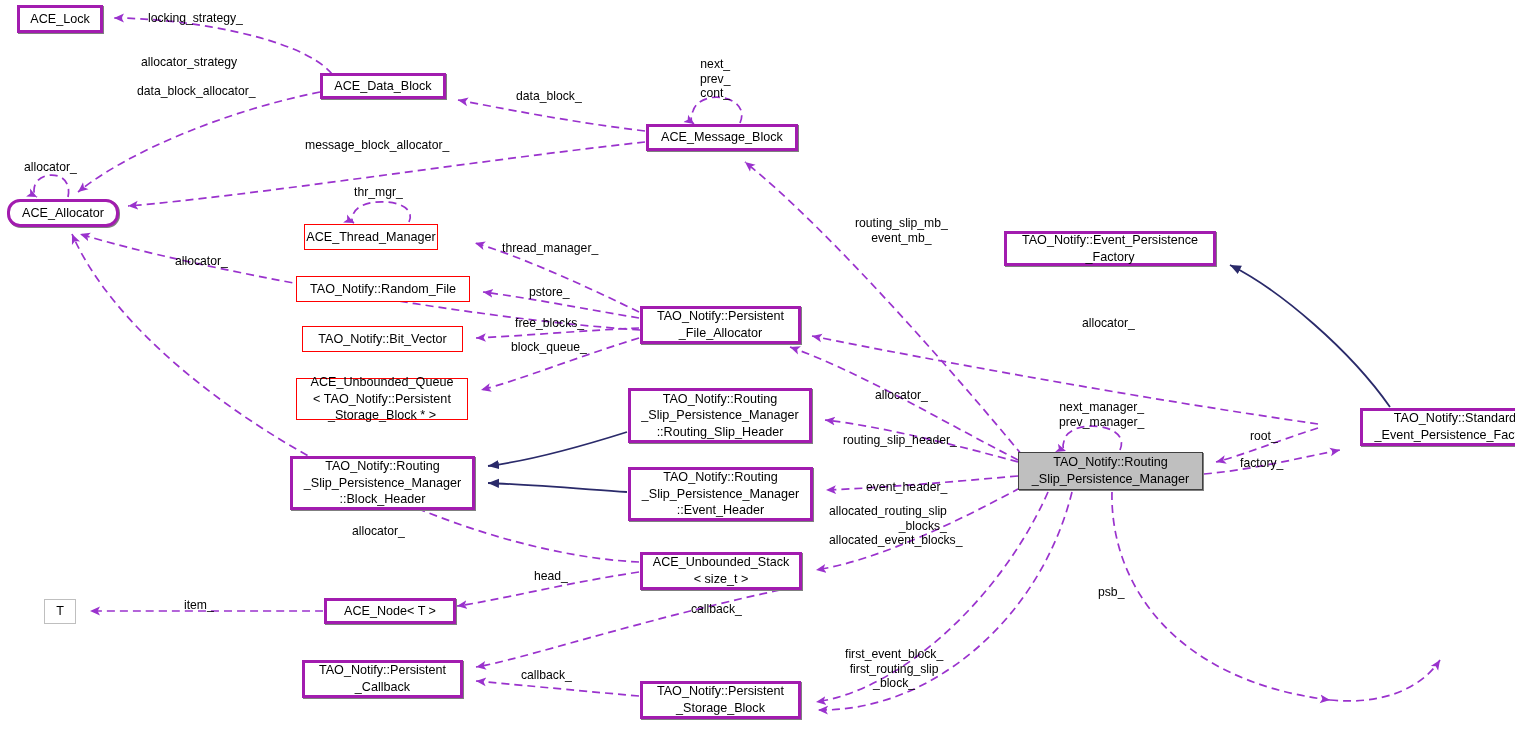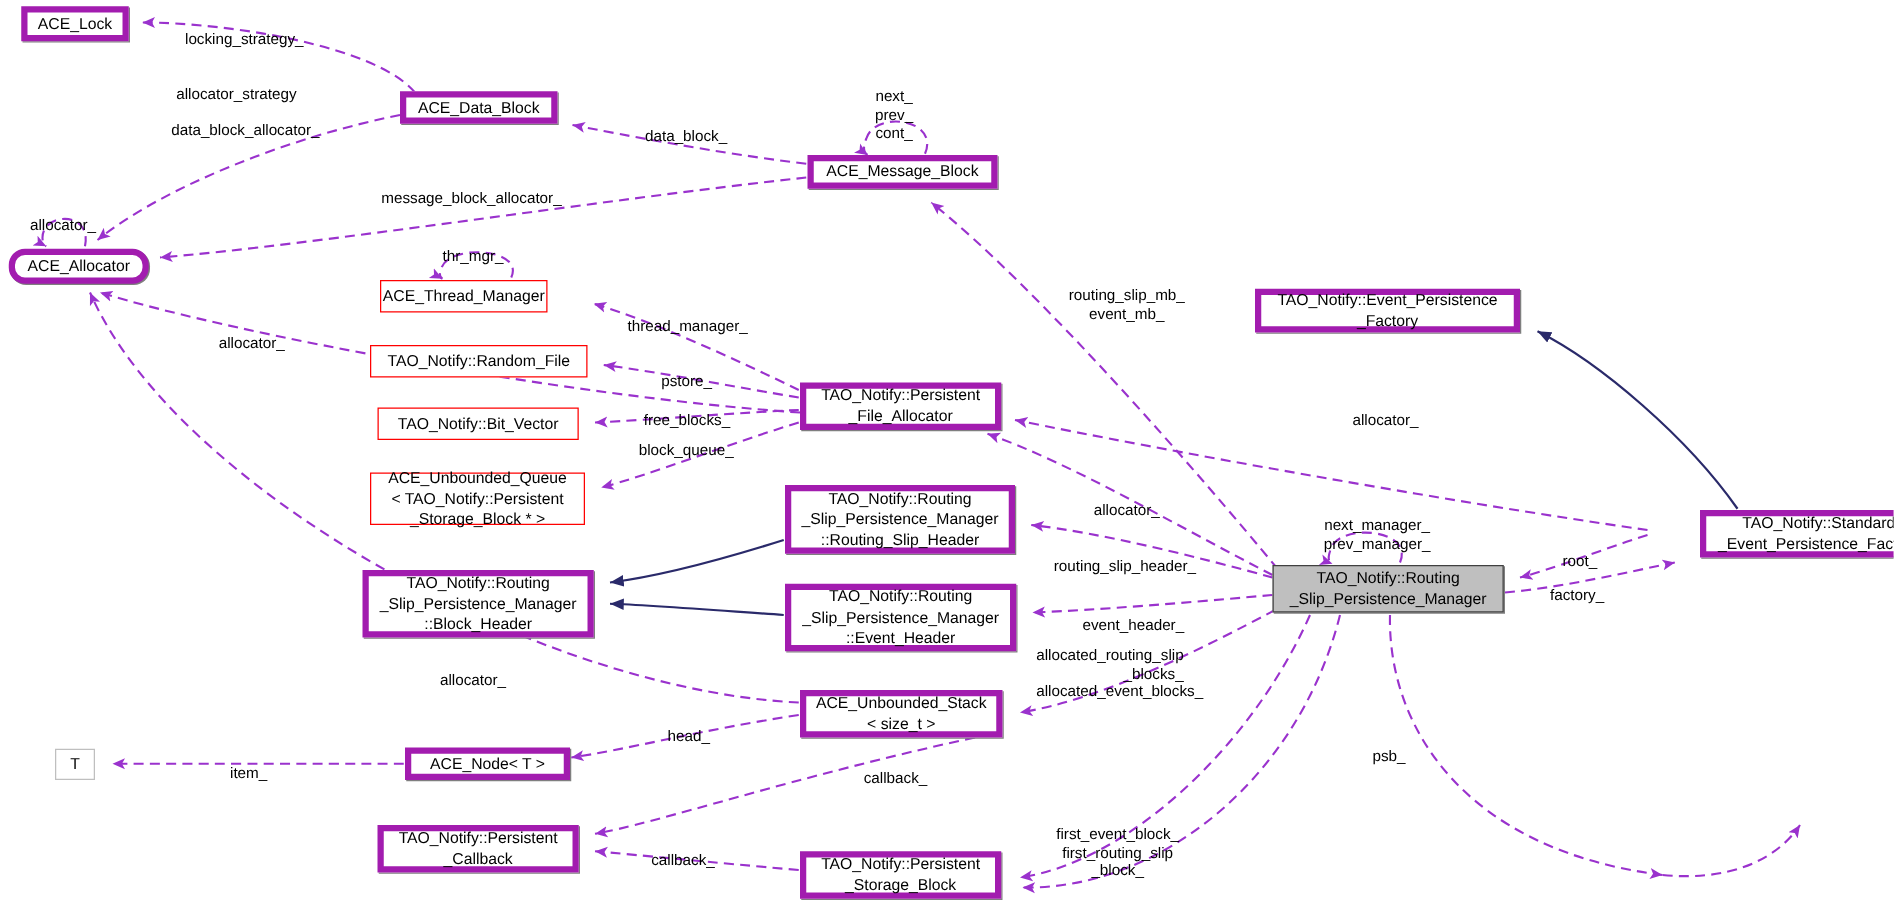--- a/index.html
+++ b/index.html
@@ -19,21 +19,21 @@
     position: absolute;
     left: 0;
     top: 0;
     width: 1515px;
     height: 735px;
   }
   .cls-box {
     position: absolute;
     box-sizing: border-box;
     background: #ffffff;
-    border: 5px solid #a21caf;
+    border: 3px solid #a21caf;
     display: flex;
     align-items: center;
     justify-content: center;
     text-align: center;
     font-size: 12.6px;
     line-height: 1.32;
     color: #000000;
     white-space: pre;
     cursor: pointer;
     box-shadow: 1px 1px 0 0 #7f7f7f;
@@ -51,21 +51,20 @@
     border: 1px solid #404040;
   }
   .edge-label {
     position: absolute;
     font-size: 12.2px;
     line-height: 1.2;
     color: #000000;
     text-align: center;
     white-space: pre;
     cursor: default;
-    margin-top: 13px;
   }
 </style>
 </head>
 <body>
 
 <div id="diagram-root">
 
   <svg class="layer" viewBox="0 0 1515 735">
     <defs>
       <marker id="arrowPurple" markerWidth="12" markerHeight="12" refX="10" refY="5" orient="auto" markerUnits="userSpaceOnUse">

